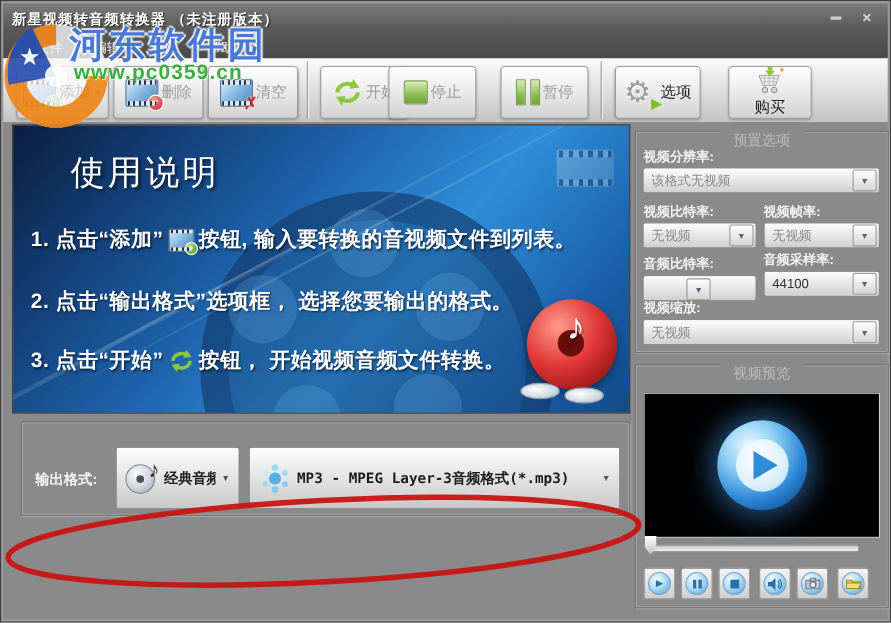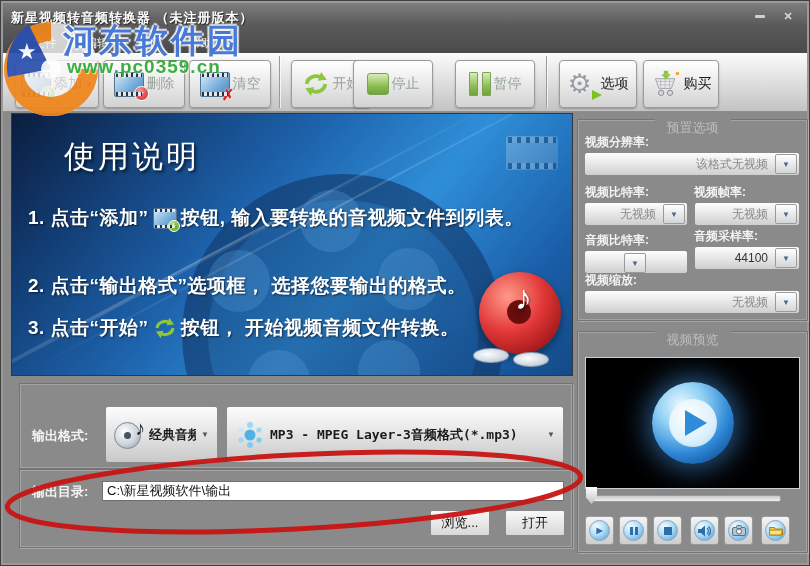--- a/index.html
+++ b/index.html
@@ -86,21 +86,21 @@
 
   
   .groupbox{position:absolute;border:1px solid #747474;
         box-shadow:inset 0 0 0 1px rgba(255,255,255,.22),1px 1px 0 rgba(255,255,255,.25);}
   .gb-title{position:absolute;top:-9px;left:50%;transform:translateX(-50%);background:#8a8a8a;
         color:#bdbdbd;font-size:13px;padding:8px 12px;white-space:nowrap;}
 
   
   .plabel{position:absolute;color:#f2f2f2;font-size:12px;font-weight:bold;white-space:nowrap;}
   .dd{position:absolute;height:24px;border:1px solid #8a8a8a;border-radius:3px;
-      background:linear-gradient(#fdfdfd,#e9e9e9 45%,#cfcfcf);display:flex;align-items:center;box-sizing:border-box;text-align:right;}
+      background:linear-gradient(#fdfdfd,#e9e9e9 45%,#cfcfcf);display:flex;align-items:center;box-sizing:border-box;}
   .dd .val{flex:1;padding:0 7px;font-size:12px;color:#8a8a8a;white-space:nowrap;overflow:hidden;}
   .dd .val.dark{color:#333;}
   .dd .arr{width:20px;height:18px;margin-right:2px;border:1px solid #9a9a9a;border-radius:2px;
       background:linear-gradient(#ffffff,#d5d5d5);display:flex;align-items:center;justify-content:center;
       font-size:8px;color:#4a6b8a;flex:0 0 auto;}
 
   
   .screen{position:absolute;left:7px;top:25px;width:213px;height:130px;background:#000;border:1px solid #cfcfcf;}
   .orb{position:absolute;left:50%;top:50%;transform:translate(-50%,-50%);width:82px;height:82px;border-radius:50%;
        background:radial-gradient(circle at 35% 28%,#eaf8ff,#8fd0f4 30%,#2d86d6 62%,#0b3f7e 95%);
@@ -212,21 +212,21 @@
       <span>暂停</span>
     </div>
     <div class="tb-sep" style="left:543px;"></div>
     <div class="tb-btn" style="left:556px;width:76px;">
       <span class="gear-wrap">
         <span class="gear">⚙</span>
         <span class="gear-arrow"></span>
       </span>
       <span>选项</span>
     </div>
-    <div class="tb-btn" style="left:640px;width:74px;">
+    <div class="tb-btn" style="left:659px;width:74px;flex-direction:column;">
       <svg width="30" height="28" viewBox="0 0 34 30">
         <polygon points="5,9 27,9 23,20 9,20" fill="#ececef" stroke="#9a9aa2"></polygon>
         <path d="M7 12h18M8.5 16h15M11 9.5v10M16 9.5v10M21 9.5v10" stroke="#b8b8c0" stroke-width="1" fill="none"></path>
         <circle cx="11.5" cy="25" r="3" fill="#d8d8dc" stroke="#80808a"></circle>
         <circle cx="21.5" cy="25" r="3" fill="#d8d8dc" stroke="#80808a"></circle>
         <rect x="14.5" y="0" width="5" height="4" fill="#8dc63f"></rect>
         <polygon points="11.5,4 22.5,4 17,10" fill="#8dc63f"></polygon>
         <circle cx="30" cy="3" r="2" fill="#f5a623"></circle>
       </svg>
       <span>购买</span>
@@ -248,21 +248,21 @@
 
     <div class="banner-title">使用说明</div>
 
     <div class="step" style="top:91px;">
       <span>1. 点击“添加”</span>
       <span class="film">
           <span class="badge green">+</span>
         </span>
       <span>按钮, 输入要转换的音视频文件到列表。</span>
     </div>
-    <div class="step" style="top:159px;align-items:flex-end;">
+    <div class="step" style="top:147px;align-items:flex-end;">
       <span>2. 点击“输出格式”选项框， 选择您要输出的格式。</span>
     </div>
     <div class="step" style="top:201px;">
       <span>3. 点击“开始”</span>
       <svg class="refresh-svg" width="24" height="22" viewBox="0 0 30 28">
         <path d="M25 14a10 9 0 0 1-16 6.5" fill="none" stroke="#8dc63f" stroke-width="4"></path>
         <polygon points="9.5,27 3.5,18.5 13,17.5" fill="#8dc63f"></polygon>
         <path d="M5 14a10 9 0 0 1 16-6.5" fill="none" stroke="#8dc63f" stroke-width="4"></path>
         <polygon points="20.5,1 26.5,9.5 17,10.5" fill="#8dc63f"></polygon>
       </svg>
@@ -386,26 +386,20 @@
         <circle cx="24" cy="20" r="2.6" fill="#7ecdf0"></circle>
           <circle cx="15" cy="25" r="3" fill="#7ecdf0"></circle>
         <circle cx="6" cy="20" r="2.6" fill="#9ed8f4"></circle>
           <circle cx="6" cy="10" r="2.6" fill="#c8eafa"></circle>
       </svg>
       <span class="txt mono">MP3 - MPEG Layer-3音频格式(*.mp3)</span>
       <span class="caret">▼</span>
     </div>
   </div>
 
-  <div class="groupbox" style="left:18px;top:468px;width:552px;height:77px;">
-    <span class="out-label" style="left:12px;top:13px;">输出目录:</span>
-    <input class="dir-input" type="text" value="C:\新星视频软件\输出" style="">
-    <div class="sm-btn" style="left:410px;">浏览...</div>
-    <div class="sm-btn" style="left:485px;">打开</div>
-  </div>
 
   <svg class="overlay-svg" width="810" height="566">
     <ellipse cx="293" cy="491" rx="287" ry="37" fill="none" stroke="#c81414" stroke-width="5" opacity="0.95" transform="rotate(-3 293 491)"></ellipse>
   </svg>
 
   <div class="watermark">
     <svg width="125" height="112" style="position:absolute;left:-6px;top:12px;">
       <g opacity="0.93">
         <circle cx="56" cy="56" r="47" fill="#f6f6f6" opacity="0.85"></circle>
         <path d="M56 9a47 47 0 1 0 47 47h-19a28 28 0 1 1-28-28z" fill="#f0861c"></path>

